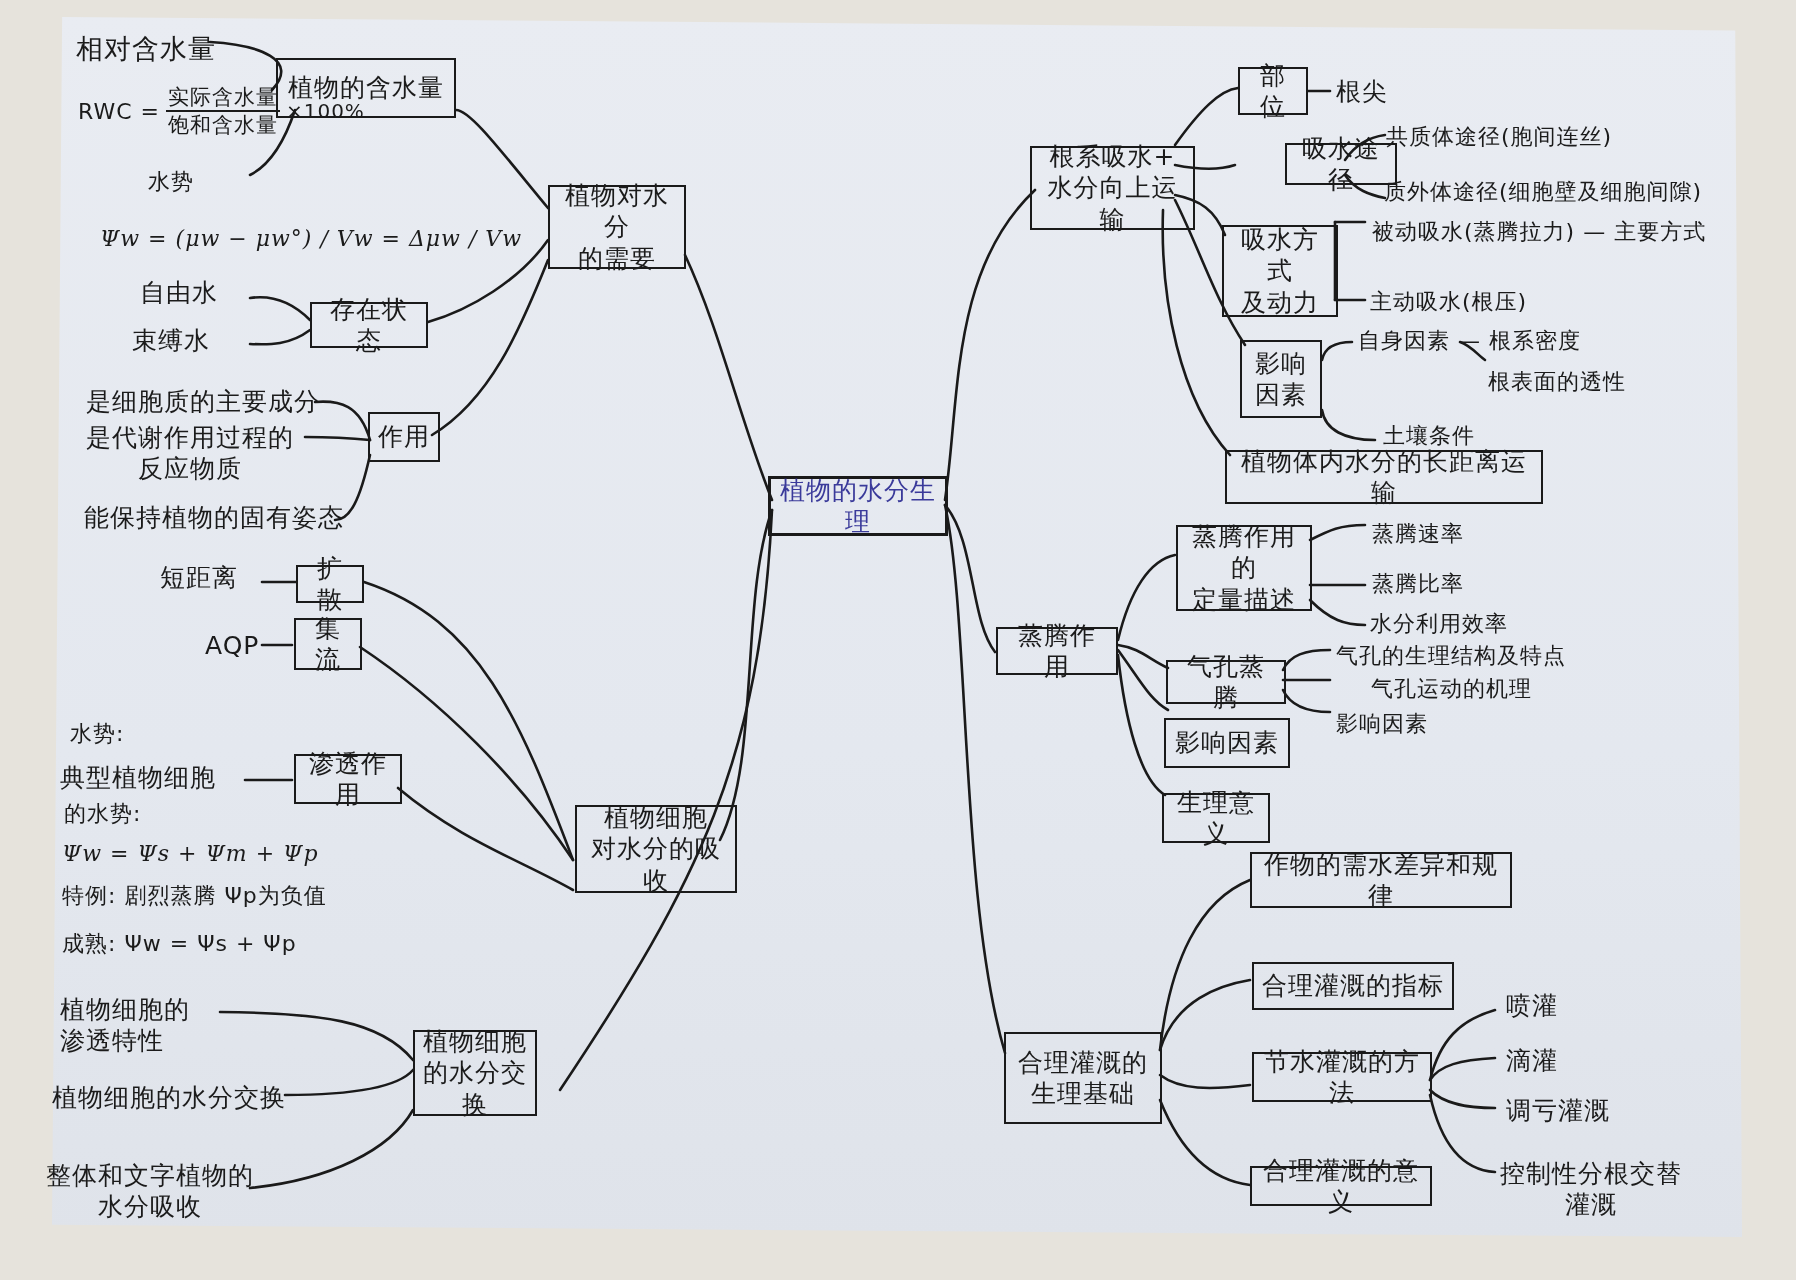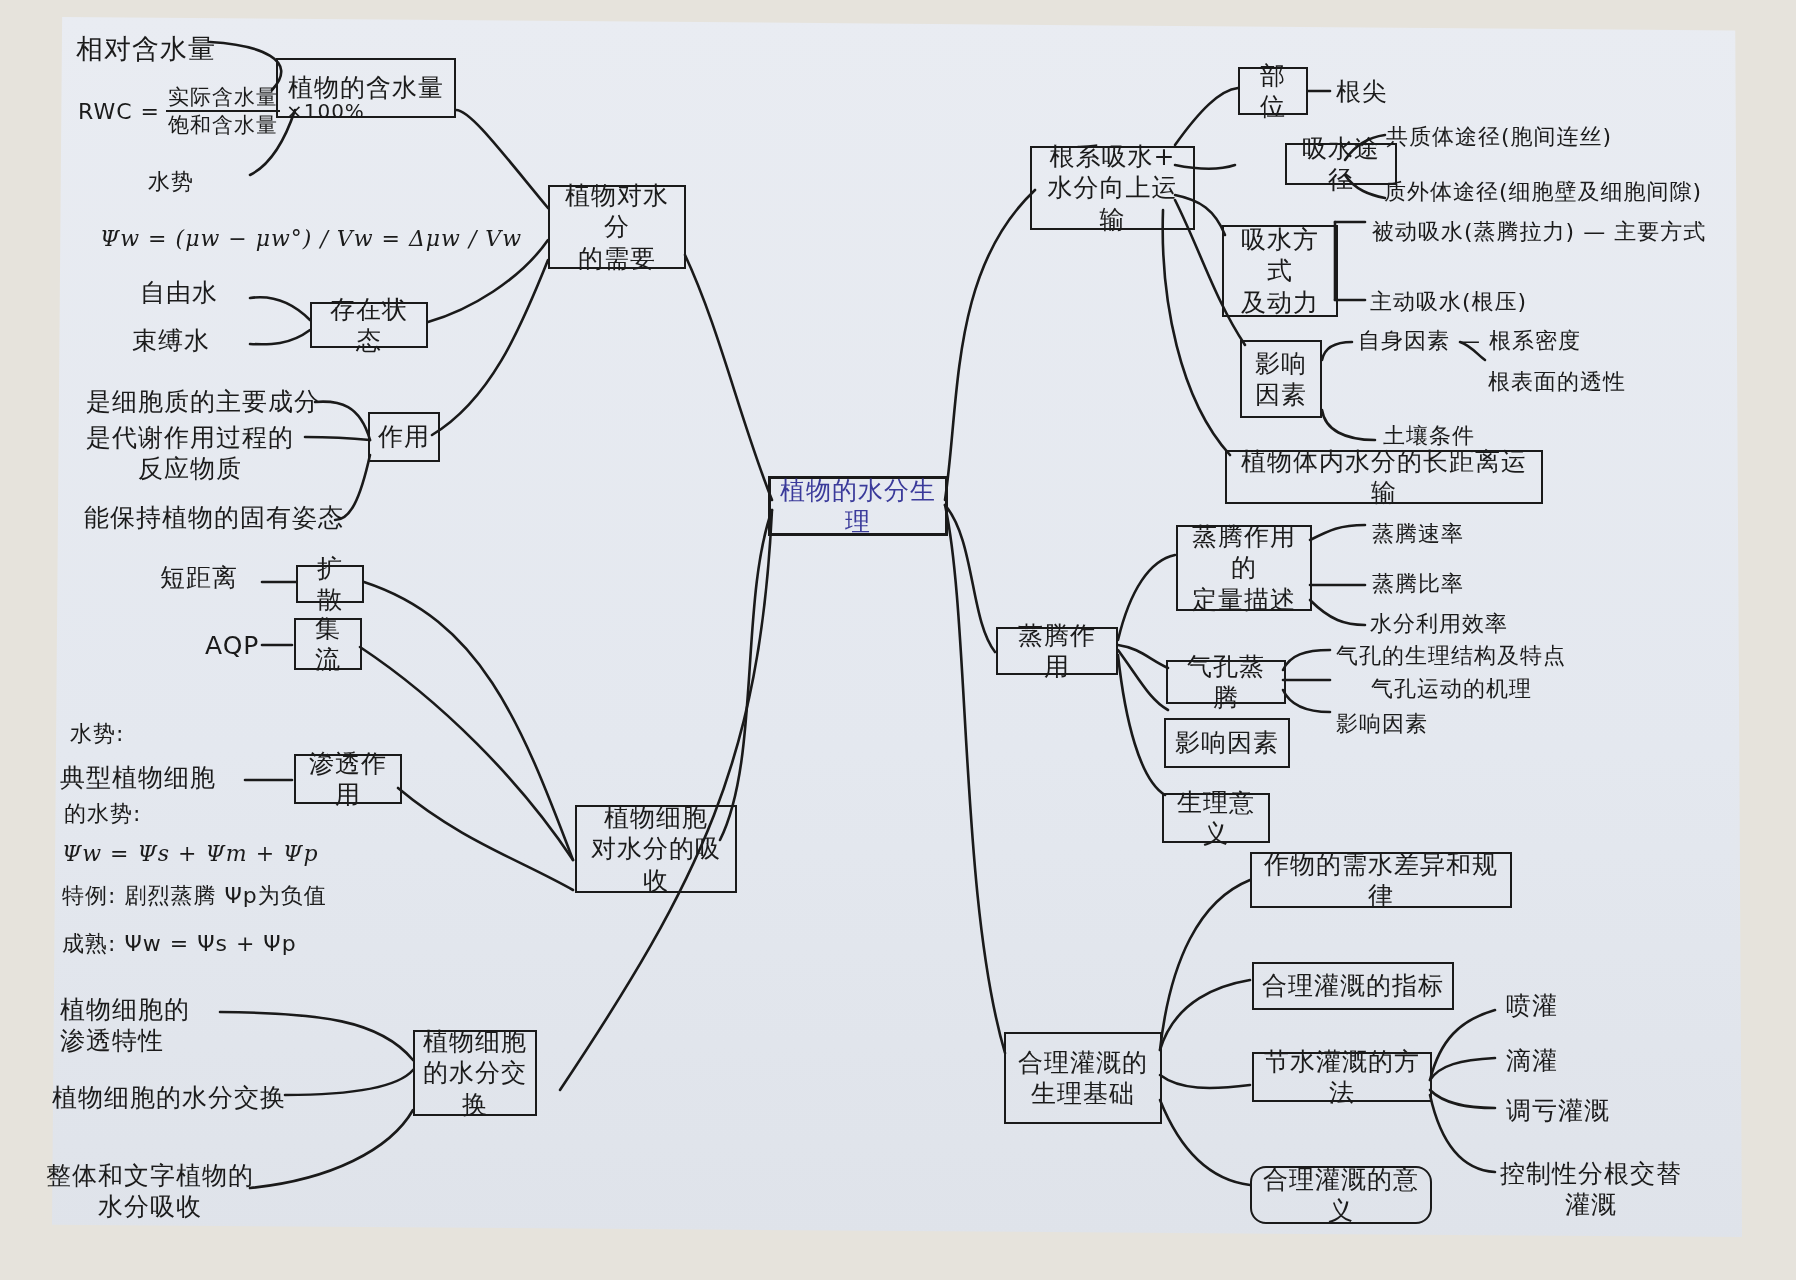--- a/index.html
+++ b/index.html
@@ -250,15 +250,15 @@
   <span>合理灌溉的指标</span>
 </div>
 <div class="node" style="left:1252px; top:1052px; width:180px; height:50px;">
   <span>节水灌溉的方法</span>
 </div>
 <div class="leaf" style="left:1506px; top:990px;">喷灌</div>
 <div class="leaf" style="left:1506px; top:1045px;">滴灌</div>
 <div class="leaf" style="left:1506px; top:1095px;">调亏灌溉</div>
 <div class="leaf multiline" style="left:1500px; top:1158px;">控制性分根交替
 灌溉</div>
-<div class="node" style="left:1250px; top:1166px; width:182px; height:58px;border-radius:16px;">
+<div class="node" style="left:1250px; top:1166px; width:182px; height:40px;">
   <span>合理灌溉的意义</span>
 </div>
 
 </body></html>

